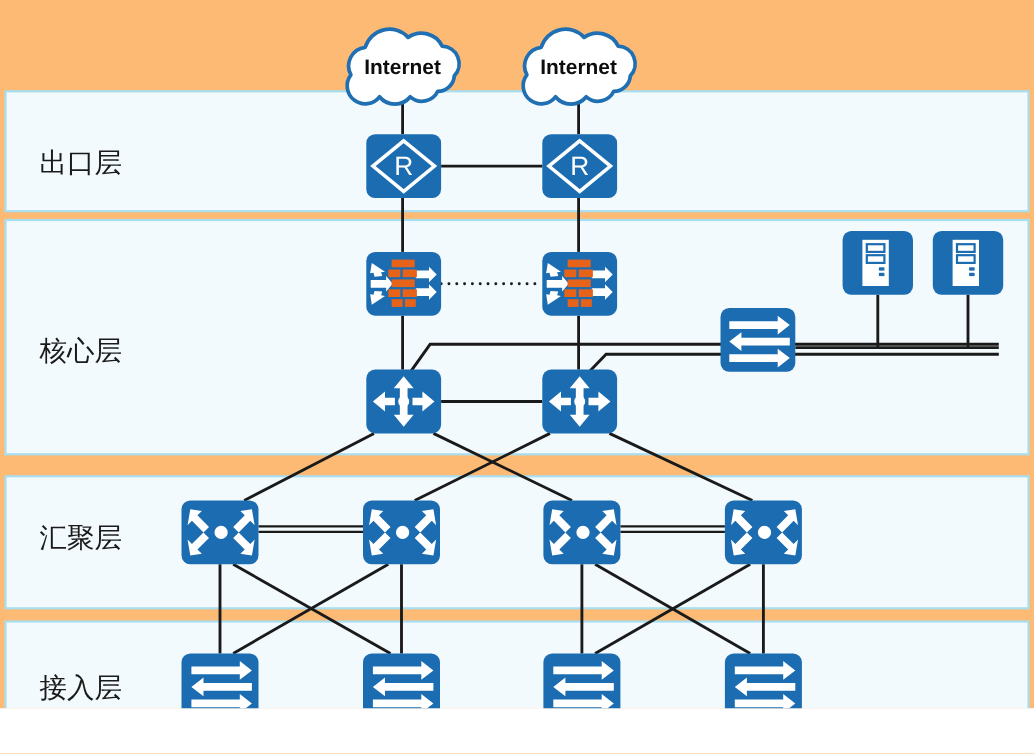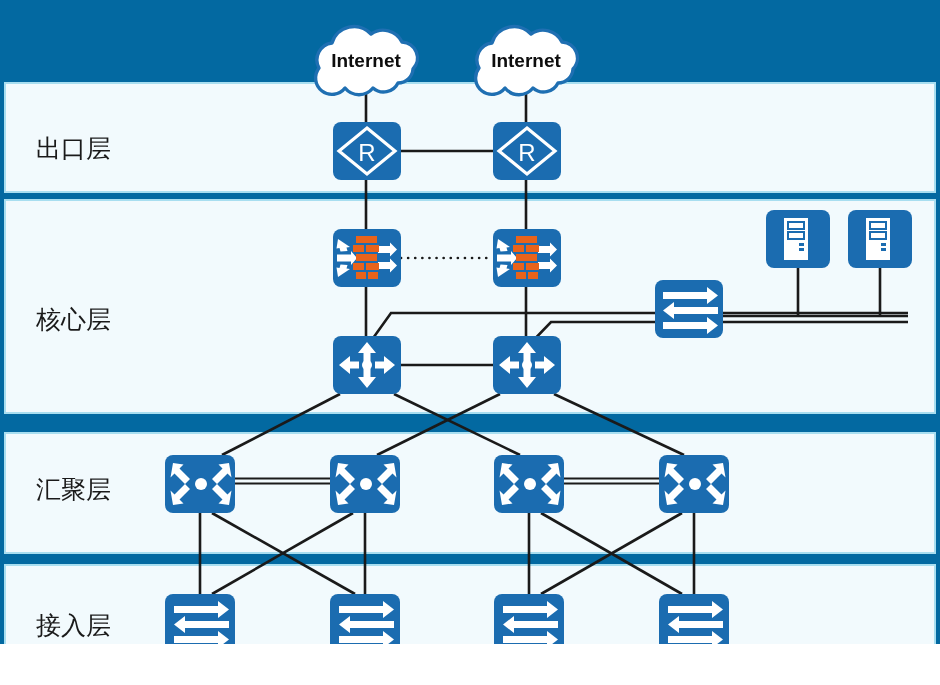--- a/index.html
+++ b/index.html
@@ -4,21 +4,21 @@
 <style>
   html, body {
     margin: 0;
     padding: 0;
     background: #ffffff;
   }
   #canvas {
     position: relative;
     width: 940px;
     height: 644px;
-    background: #0369a1;
+    background: #fdba74;
     font-family: "Liberation Sans", "DejaVu Sans", sans-serif;
     overflow: hidden;
   }
   #svg-root {
     position: absolute;
     left: 0;
     top: 0;
     width: 940px;
     height: 685px;
   }

